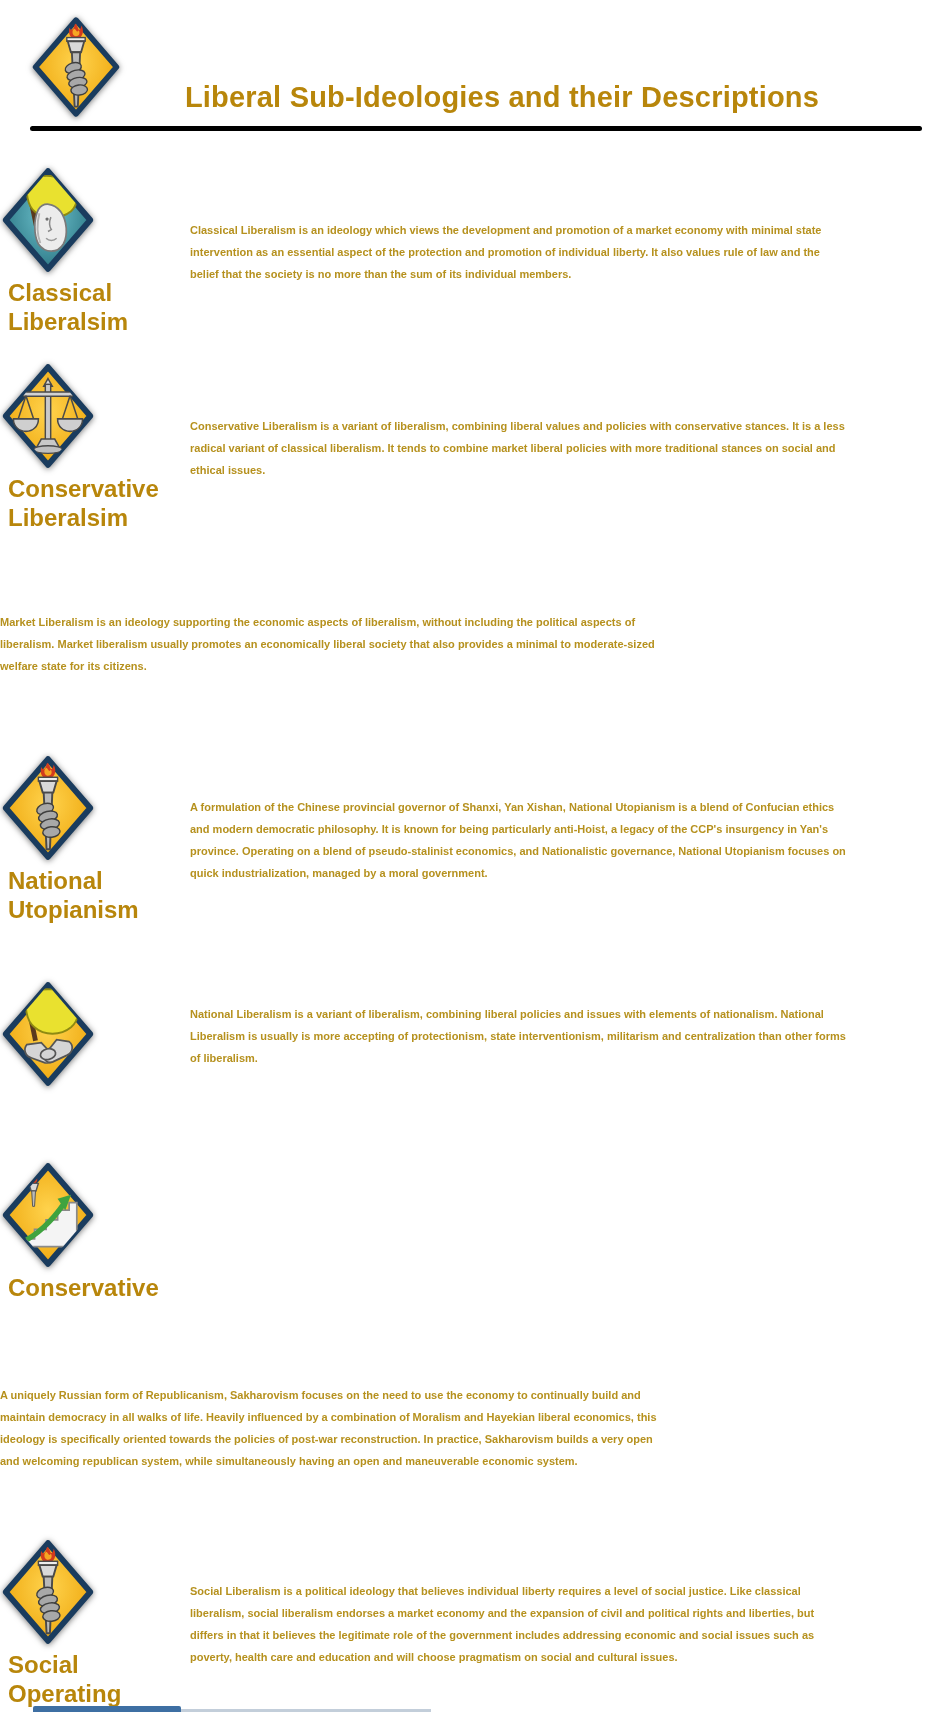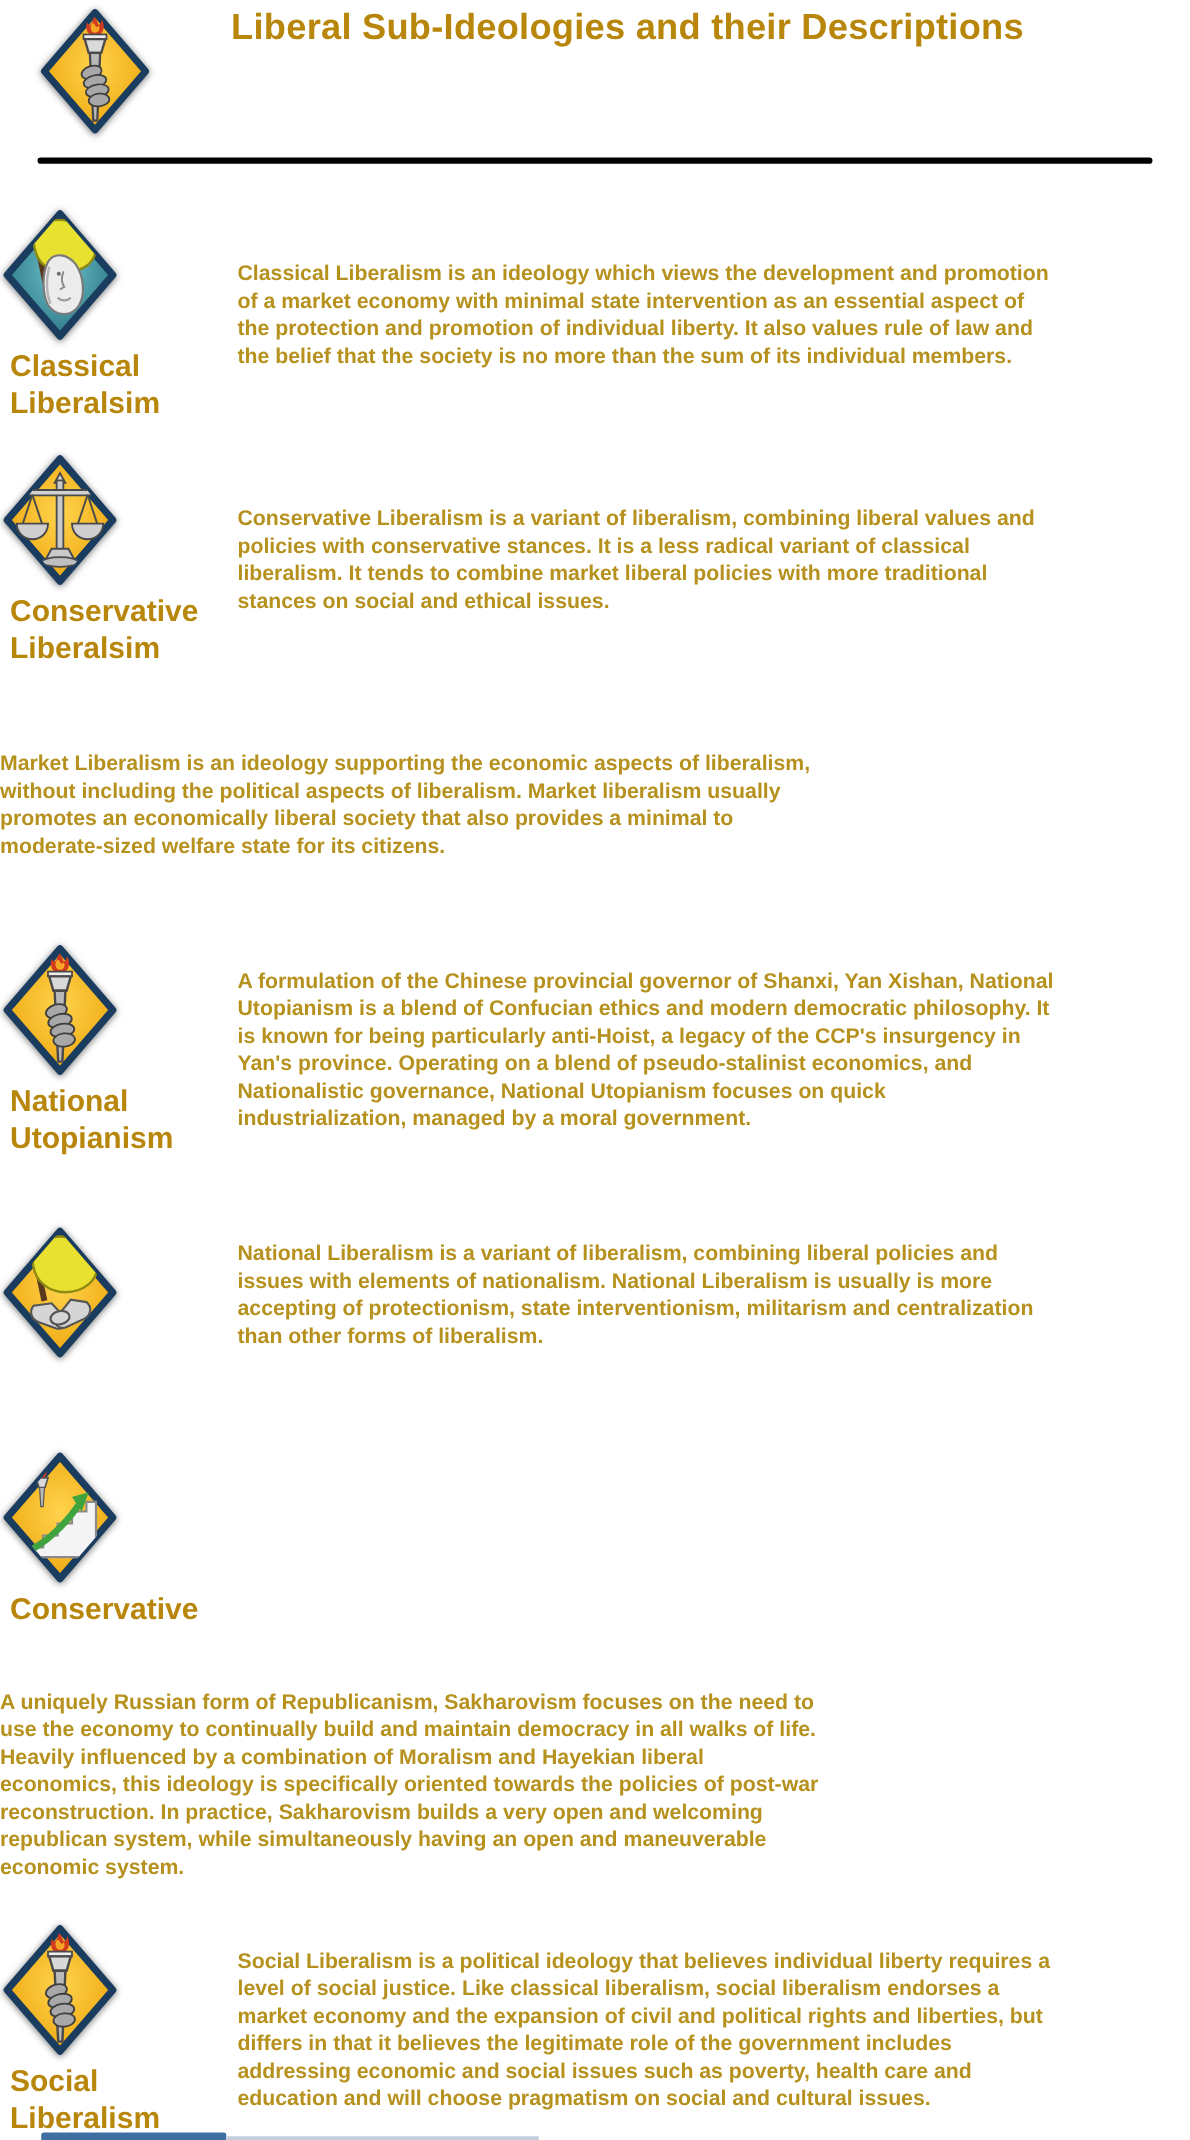--- a/index.html
+++ b/index.html
@@ -13,21 +13,21 @@
   }
   .page {
     position: relative;
     width: 952px;
     height: 1712px;
     background: #ffffff;
   }
   
   .header {
     display: flex;
-    align-items: flex-start;
+    align-items: flex-end;
     padding: 6px 0 0 30px;
     height: 112px;
   }
   .header .logo {
     width: 92px;
     height: 102px;
     flex: 0 0 auto;
     filter: drop-shadow(0 1px 3px rgba(0,0,0,0.55));
   }
   .title {
@@ -67,21 +67,21 @@
   .row-label {
     font-size: 24px;
     font-weight: bold;
     color: #B8860B;
     line-height: 1.2;
     margin-top: 2px;
     padding: 0 8px;
   }
   .row-desc {
     width: 658px;
-    font-size: 17px;
+    font-size: 11px;
     font-weight: bold;
     line-height: 22px;
     color: #B6911E;
   }
   
   .bottom-bar-blue {
     position: absolute;
     left: 33px;
     bottom: 0;
     width: 148px;
@@ -262,21 +262,21 @@
           <rect x="40" y="23" width="20" height="4" fill="#EDEDED" stroke="#4A4A4A" stroke-width="1.5"></rect>
           <polygon points="41,27 59,27 55.5,39 44.5,39" fill="#D9D9D9" stroke="#4A4A4A" stroke-width="2"></polygon>
           <polygon points="45.5,39 54.5,39 52,98 48.5,98" fill="#B9B9B9" stroke="#4A4A4A" stroke-width="2"></polygon>
           <g fill="#A8A8A8" stroke="#3F3F3F" stroke-width="1.5">
             <ellipse cx="47" cy="56" rx="9" ry="5.5" transform="rotate(-18 47 56)"></ellipse>
             <ellipse cx="50" cy="64" rx="10" ry="5.5" transform="rotate(-14 50 64)"></ellipse>
             <ellipse cx="52" cy="72" rx="10" ry="5.5" transform="rotate(-10 52 72)"></ellipse>
             <ellipse cx="53.5" cy="80" rx="9" ry="5.5" transform="rotate(-6 53.5 80)"></ellipse>
           </g>
         </svg>
-        <div class="row-label">Social Liberalism</div>
+        <div class="row-label">Social Operating</div>
       </div>
       <div class="row-desc">Social Liberalism is a political ideology that believes individual liberty requires a level of social justice. Like classical liberalism, social liberalism endorses a market economy and the expansion of civil and political rights and liberties, but differs in that it believes the legitimate role of the government includes addressing economic and social issues such as poverty, health care and education and will choose pragmatism on social and cultural issues.</div>
     </div>
 
   </div>
 
   <div class="bottom-bar-blue"></div>
   <div class="bottom-bar-gray"></div>
 </div>
 

